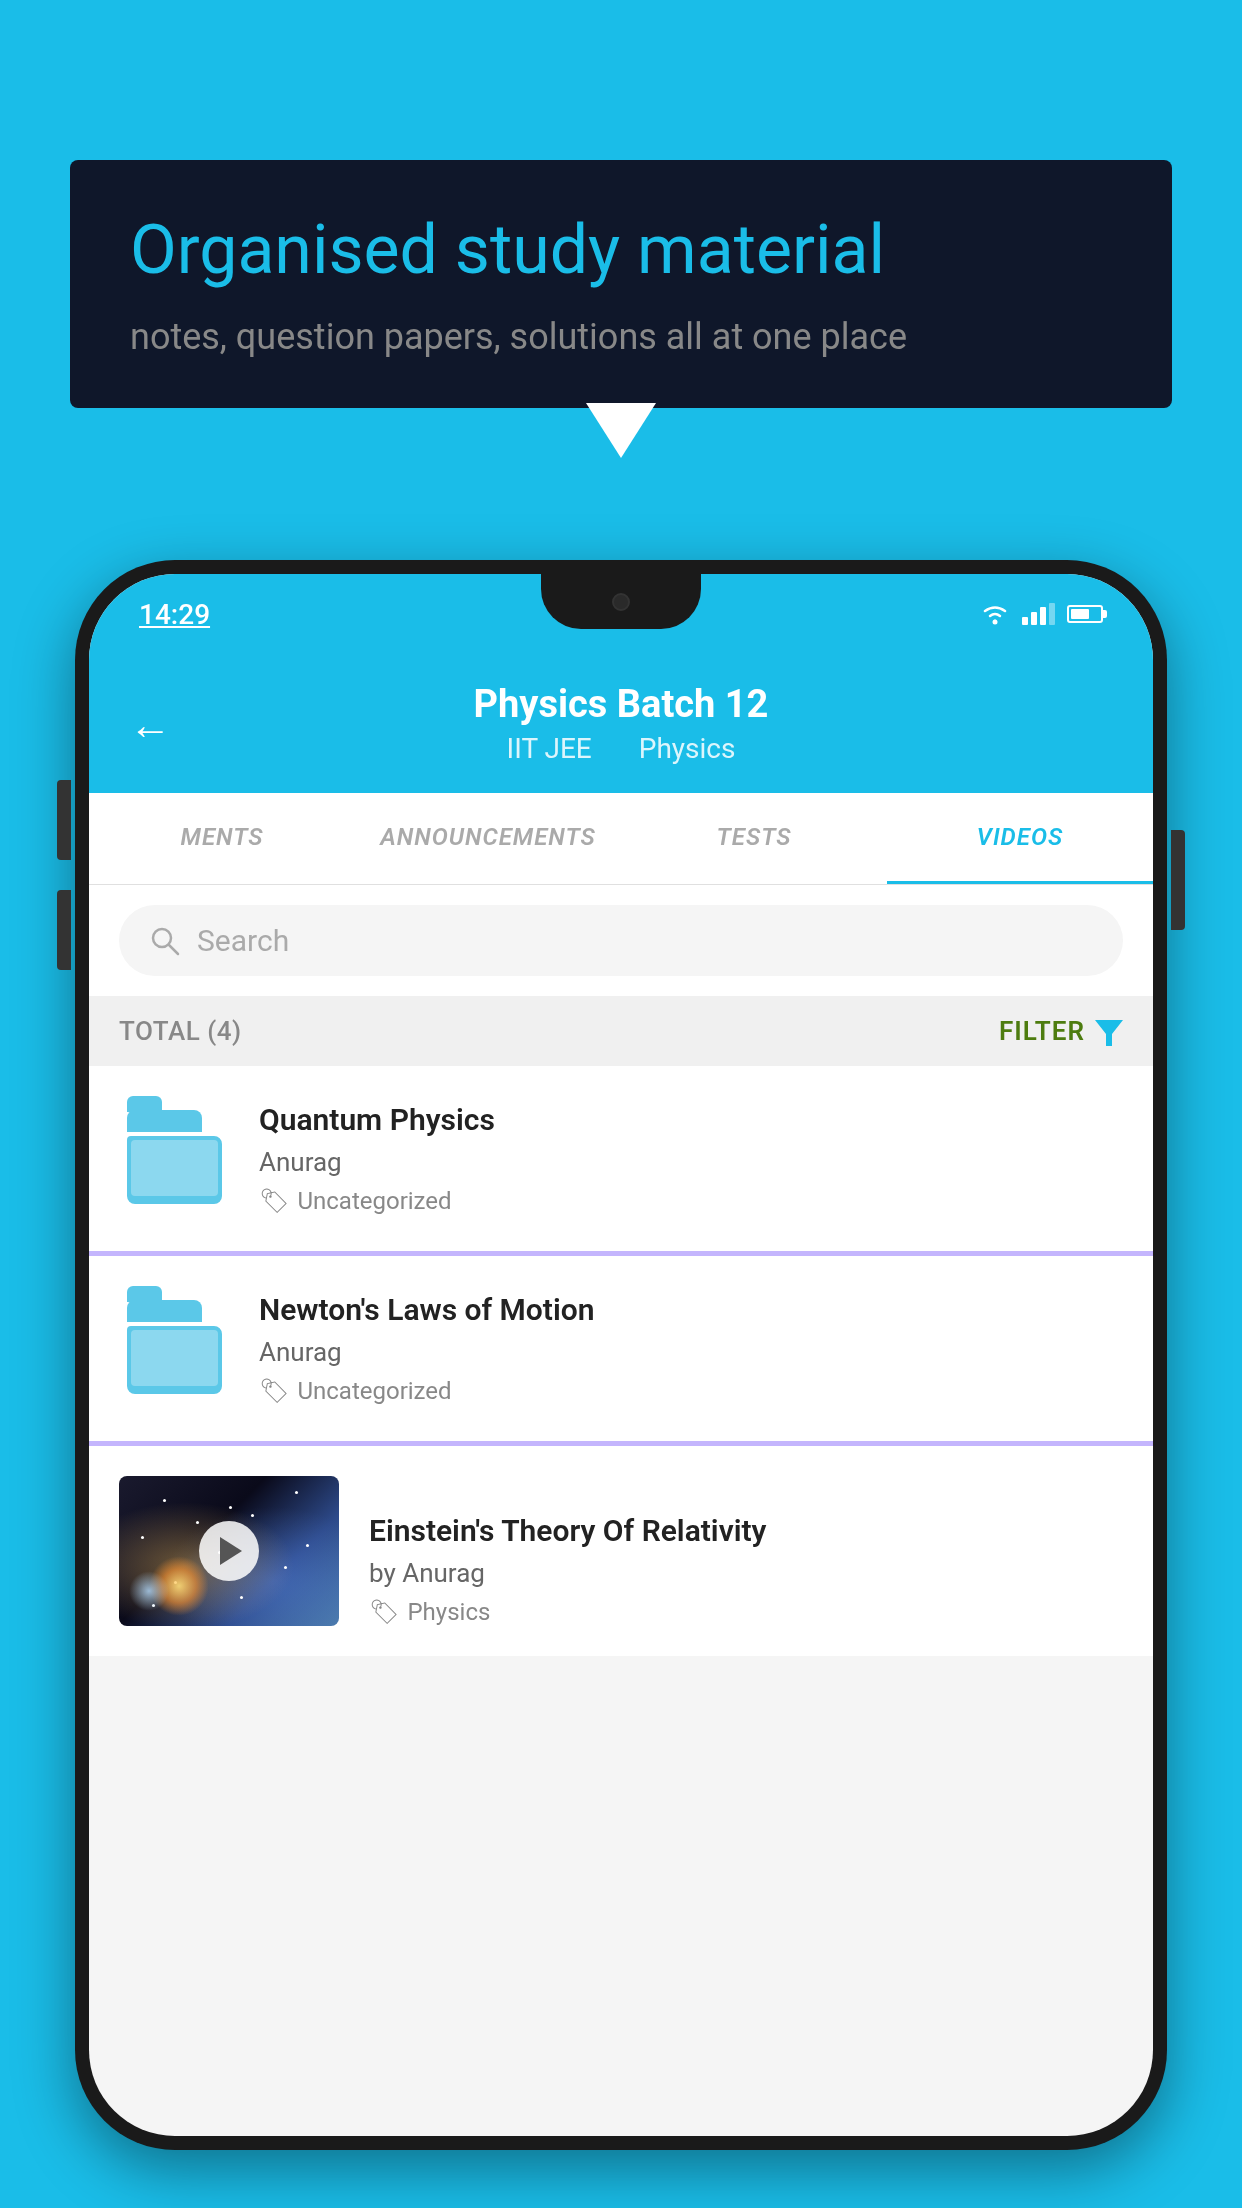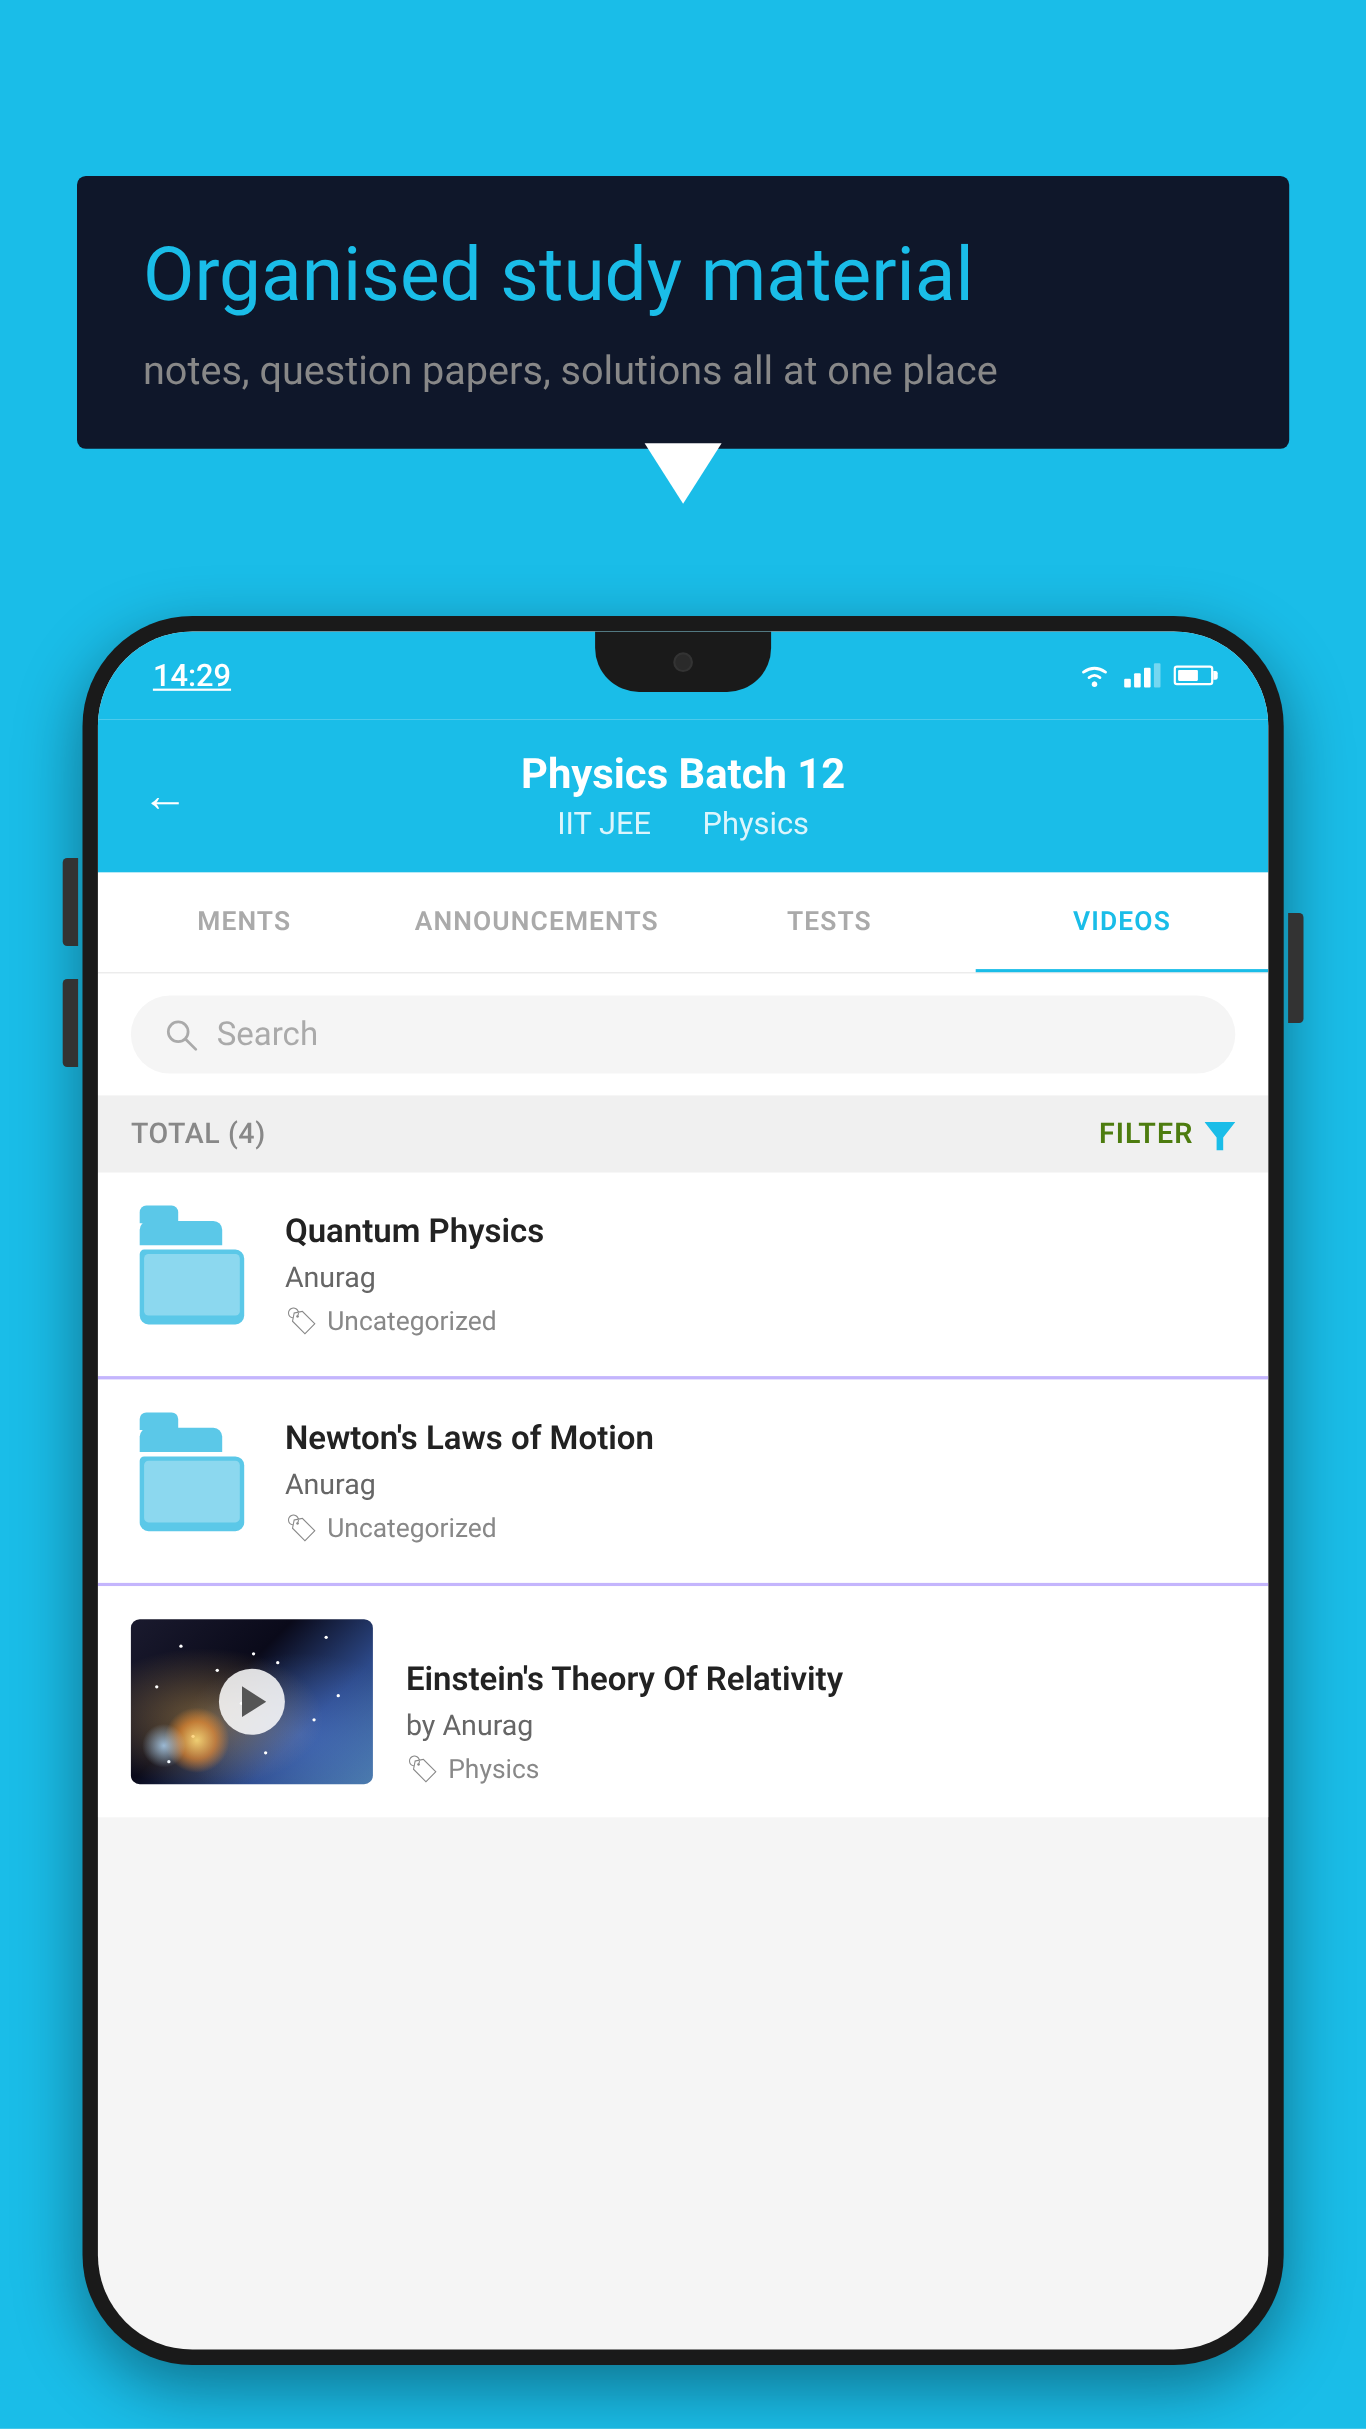--- a/index.html
+++ b/index.html
@@ -235,20 +235,21 @@
     .header-subtitle span {
       margin: 15px 10px;
     }
 
     
     .tabs-bar {
       background: white;
       display: flex;
       border-bottom: 1px solid #e0e0e0;
       overflow-x: auto;
+      font-style: italic;
     }
 
     .tab-item {
       padding: 30px 20px;
       font-size: 24px;
       font-weight: 600;
       color: #aaa;
       letter-spacing: 1px;
       white-space: nowrap;
       cursor: pointer;
@@ -311,21 +312,21 @@
 
     
     .video-list {
       background: white;
     }
 
     .video-item {
       display: flex;
       align-items: flex-start;
       padding: 36px 30px;
-      border-bottom: 3px solid #c4b5fd;
+      border-bottom: 5px solid #c4b5fd;
       gap: 30px;
       cursor: pointer;
     }
 
     .video-thumb {
       width: 110px;
       height: 110px;
       flex-shrink: 0;
       display: flex;
       align-items: center;

